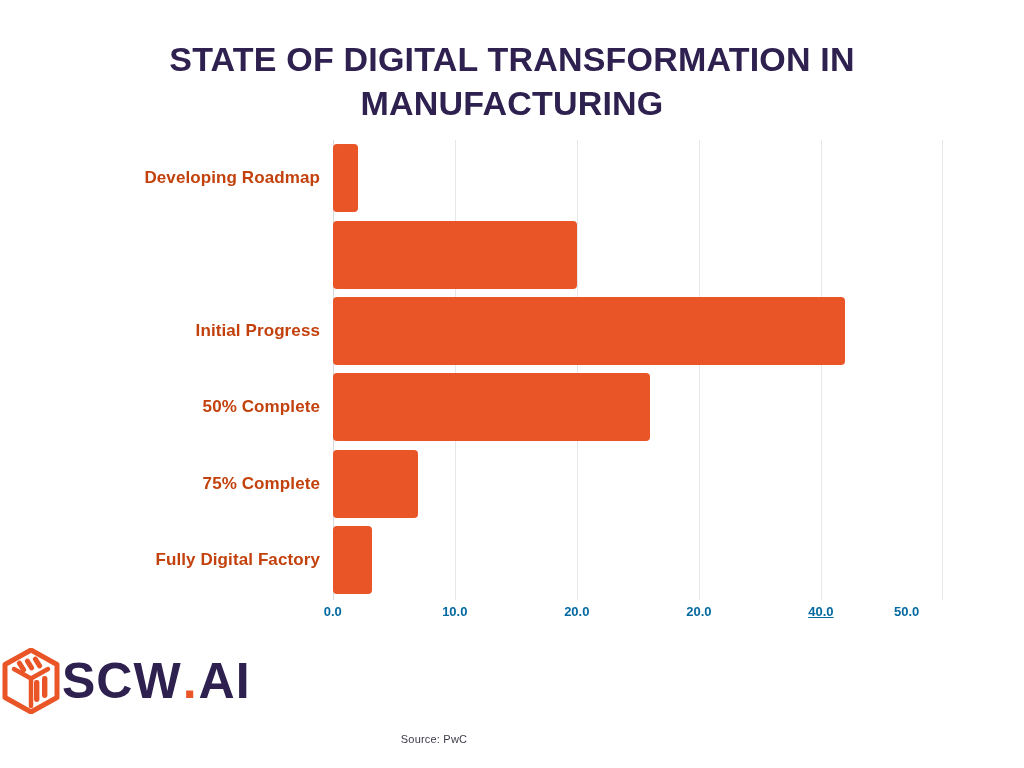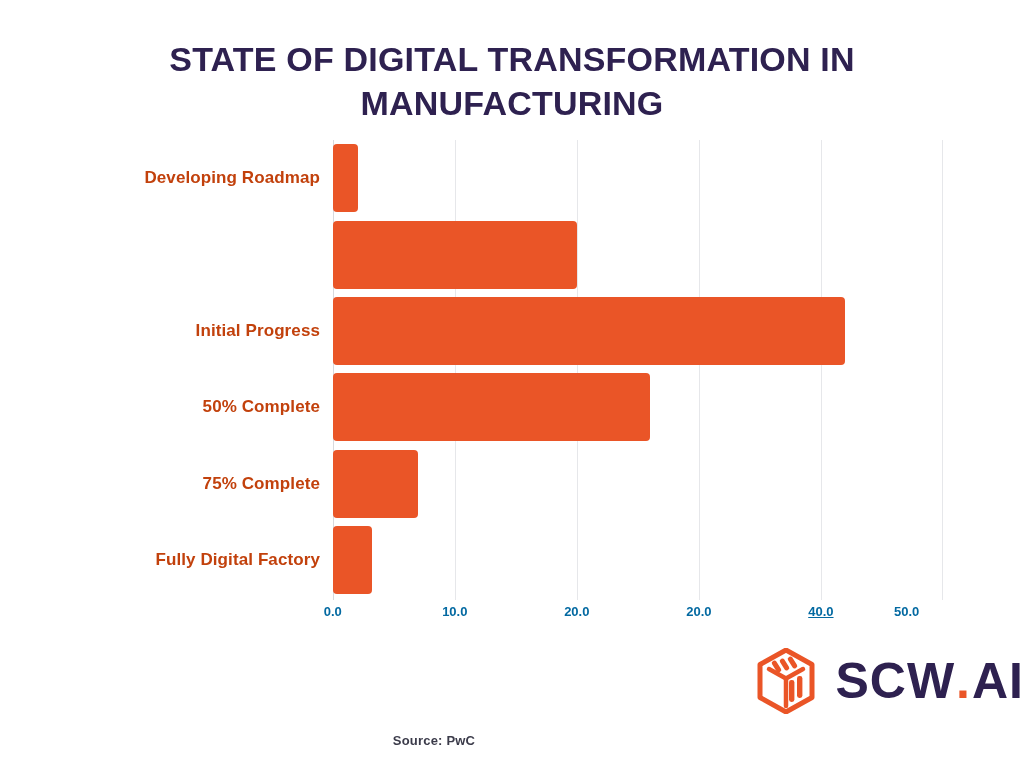--- a/index.html
+++ b/index.html
@@ -113,22 +113,22 @@
 
   
   #logo {
     position: absolute;
     left: 0;
     top: 646px;
     width: 1024px;
     height: 70px;
     display: flex;
     align-items: center;
-    justify-content: flex-end;
-    gap: 18px;
+    justify-content: flex-start;
+    gap: 0;
   }
   #logo-mark {
     width: 62px;
     height: 66px;
     flex: 0 0 auto;
   }
   #logo-text {
     display: flex;
     align-items: baseline;
     font-size: 50px;
@@ -144,22 +144,22 @@
     margin: 0 1px;
   }
 
   
   #source-note {
     position: absolute;
     left: 0;
     top: 733px;
     width: 868px;
     text-align: center;
-    font-size: 13px;
-    font-weight: 700;
+    font-size: 11px;
+    font-weight: 400;
     color: #3b3b4a;
     letter-spacing: 0.2px;
   }
 </style>
 </head>
 <body>
 
 <div id="page">
 
   <div id="chart-title">STATE OF DIGITAL TRANSFORMATION IN MANUFACTURING</div>

